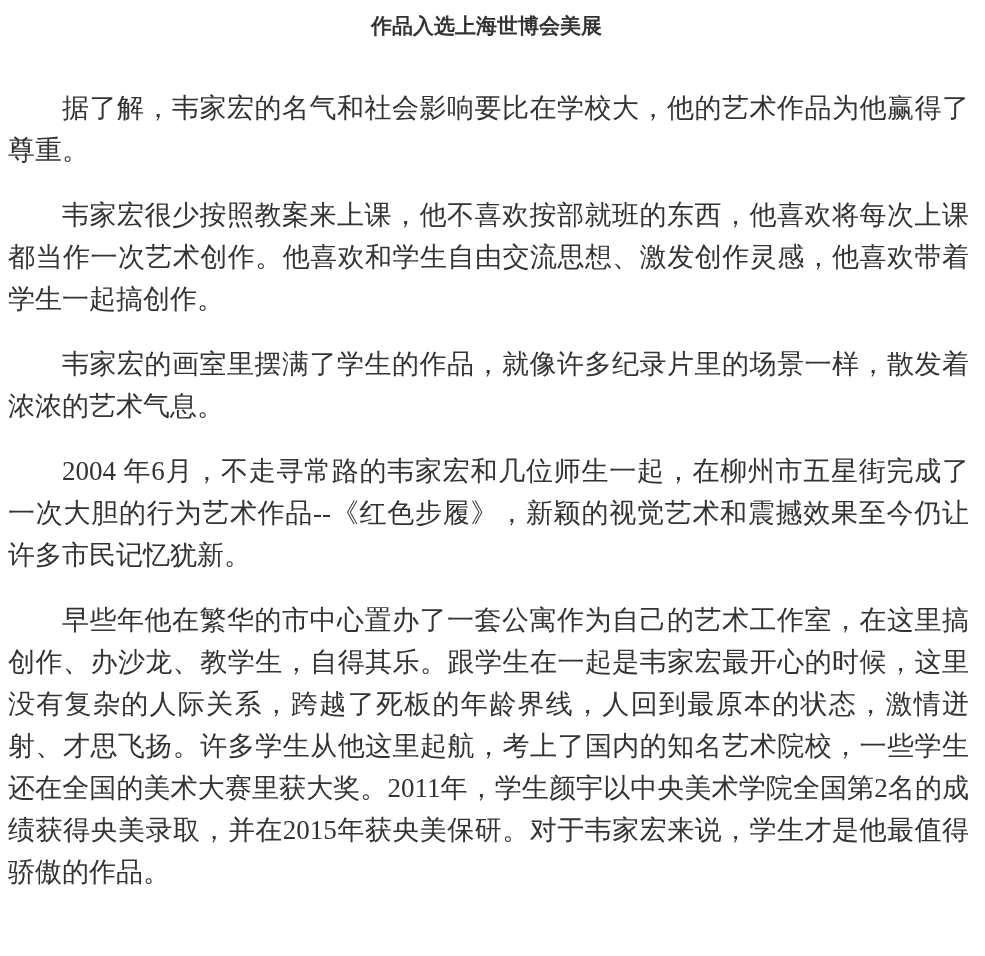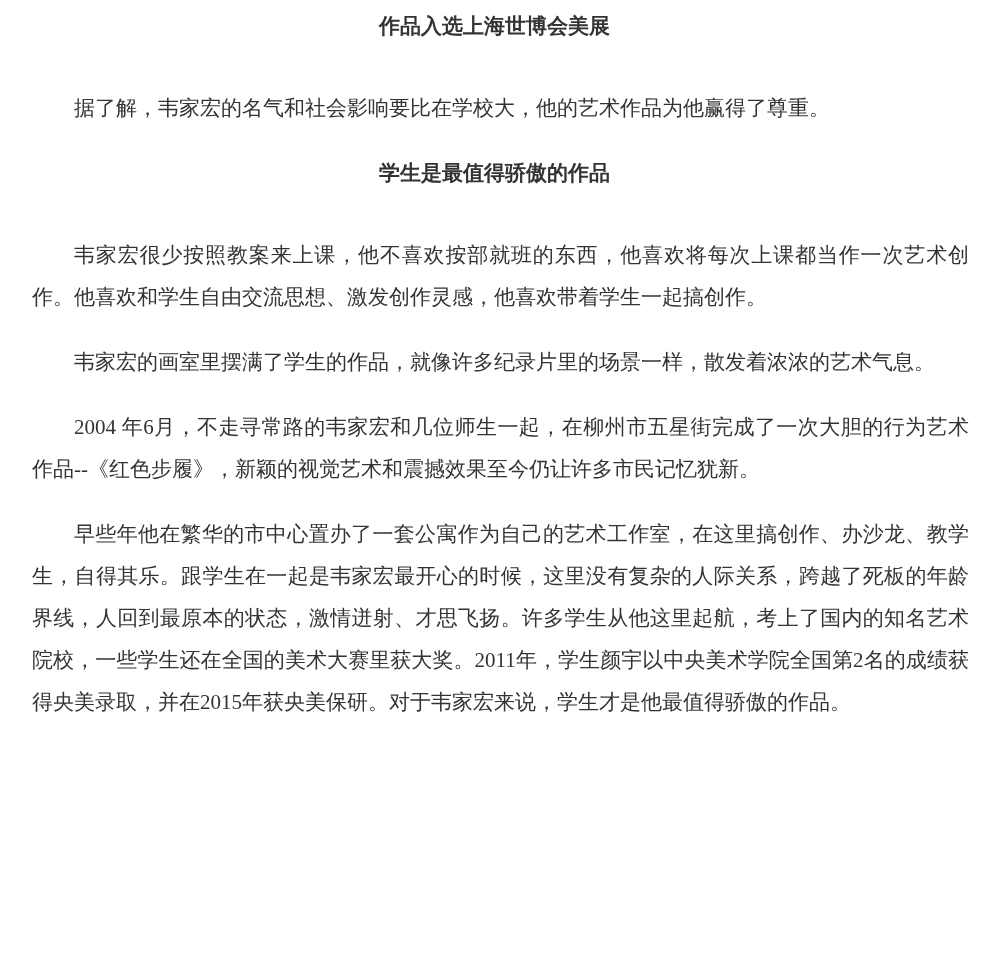--- a/index.html
+++ b/index.html
@@ -9,50 +9,49 @@
   body {
     width: 985px;
     min-height: 956px;
     font-family: "Liberation Serif", "DejaVu Serif", serif;
     overflow: hidden;
   }
   .page {
     box-sizing: border-box;
     width: 985px;
     min-height: 956px;
-    padding: 5px 16px 0 20px;
+    padding: 5px 16px 0 4px;
   }
   .doc-heading {
     font-size: 21px;
     font-weight: bold;
     line-height: 42px;
     text-align: center;
     margin: 0 0 40px 0;
   }
   .doc-para {
-    font-size: 21px;
+    font-size: 27px;
     line-height: 42px;
     text-indent: 2em;
     text-align: justify;
-    margin: 0 0 23px 12px;
+    margin: 0 0 23px 4px;
   }
   .doc-para.last {
     margin-bottom: 0;
   }
 </style>
 </head>
 <body style="background: rgb(255, 255, 255); color: rgb(51, 51, 51);">
 
 <main class="page">
   <h1 class="doc-heading first">作品入选上海世博会美展</h1>
 
   <p class="doc-para">据了解，韦家宏的名气和社会影响要比在学校大，他的艺术作品为他赢得了尊重。</p>
 
 
-  <h1 class="doc-heading">学生是最值得骄傲的作品</h1>
 
   <p class="doc-para">韦家宏很少按照教案来上课，他不喜欢按部就班的东西，他喜欢将每次上课都当作一次艺术创作。他喜欢和学生自由交流思想、激发创作灵感，他喜欢带着学生一起搞创作。</p>
 
   <p class="doc-para">韦家宏的画室里摆满了学生的作品，就像许多纪录片里的场景一样，散发着浓浓的艺术气息。</p>
 
   <p class="doc-para">2004 年6月，不走寻常路的韦家宏和几位师生一起，在柳州市五星街完成了一次大胆的行为艺术作品--《红色步履》，新颖的视觉艺术和震撼效果至今仍让许多市民记忆犹新。</p>
 
   <p class="doc-para last">早些年他在繁华的市中心置办了一套公寓作为自己的艺术工作室，在这里搞创作、办沙龙、教学生，自得其乐。跟学生在一起是韦家宏最开心的时候，这里没有复杂的人际关系，跨越了死板的年龄界线，人回到最原本的状态，激情迸射、才思飞扬。许多学生从他这里起航，考上了国内的知名艺术院校，一些学生还在全国的美术大赛里获大奖。2011年，学生颜宇以中央美术学院全国第2名的成绩获得央美录取，并在2015年获央美保研。对于韦家宏来说，学生才是他最值得骄傲的作品。</p>
 </main>
 

